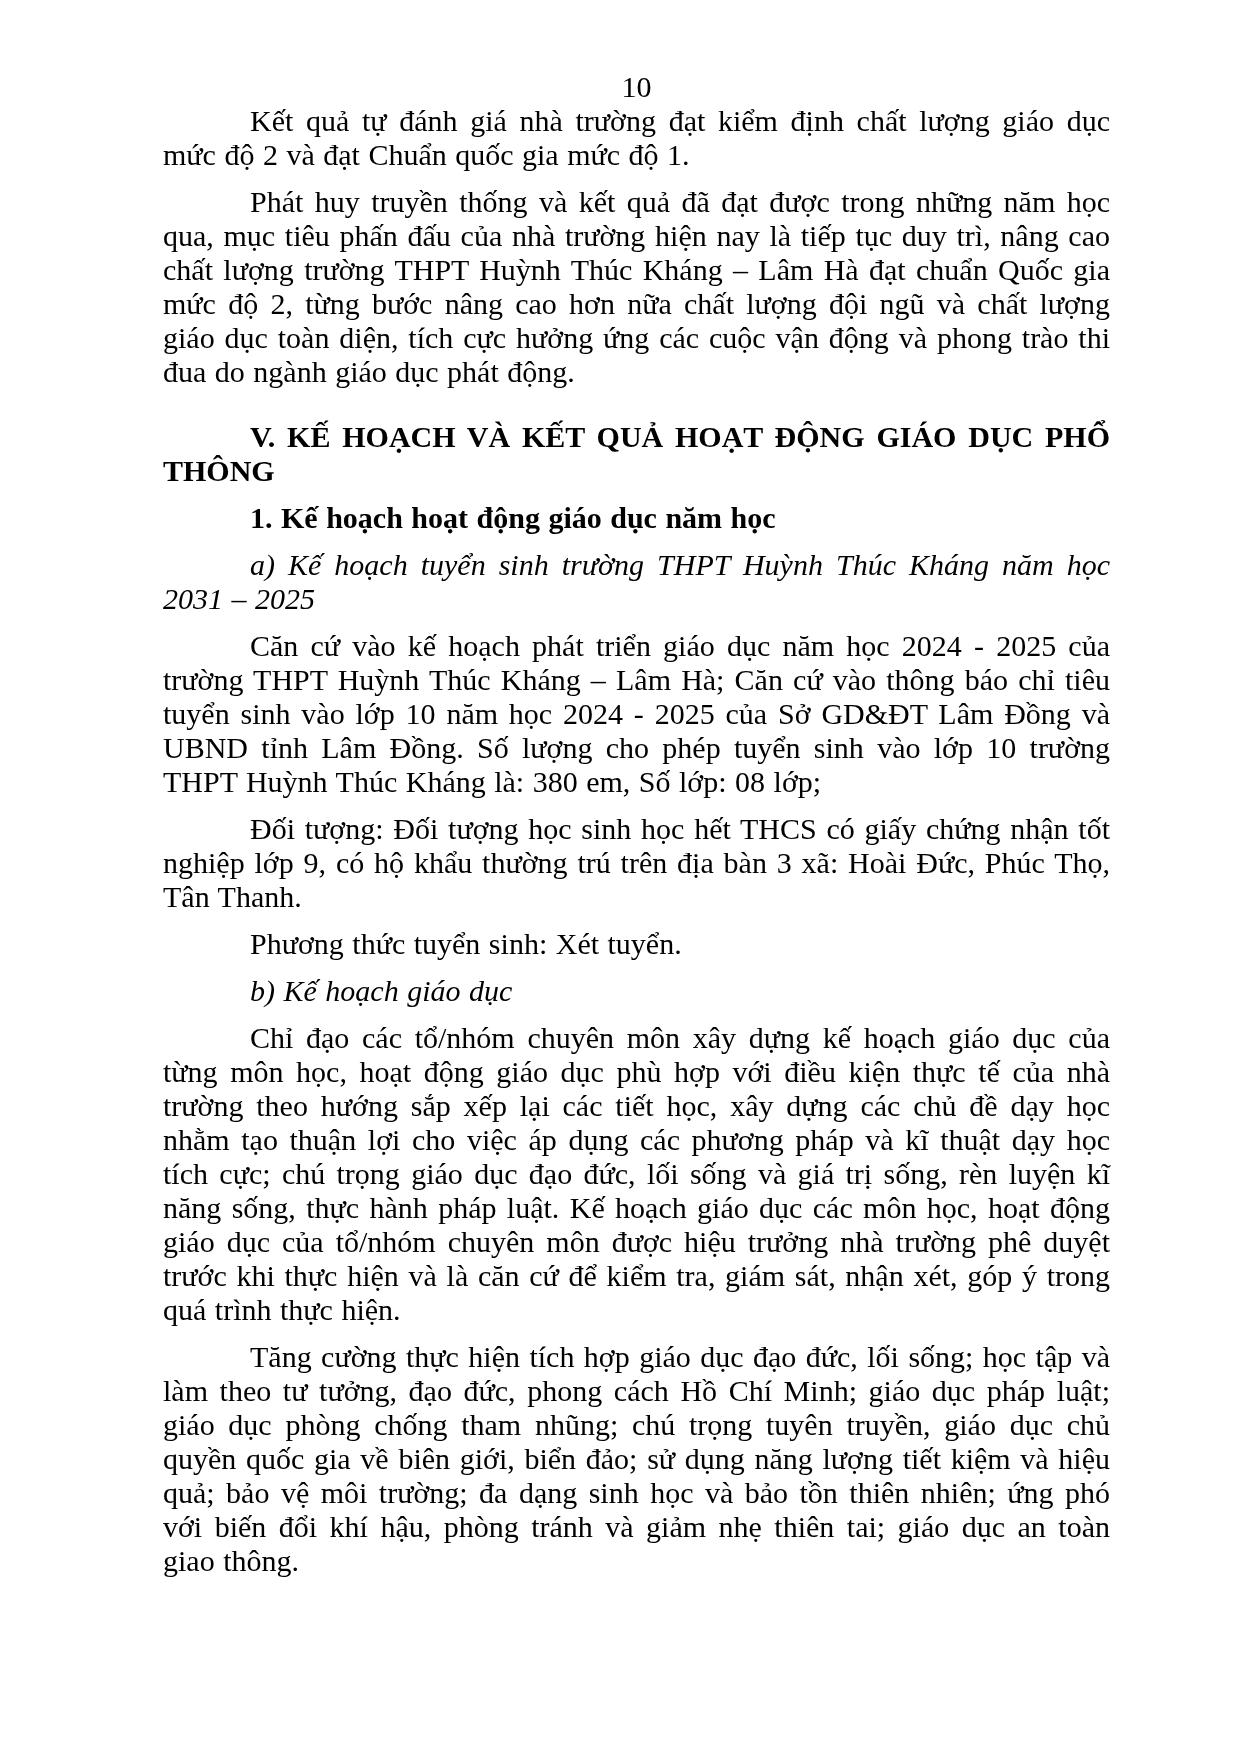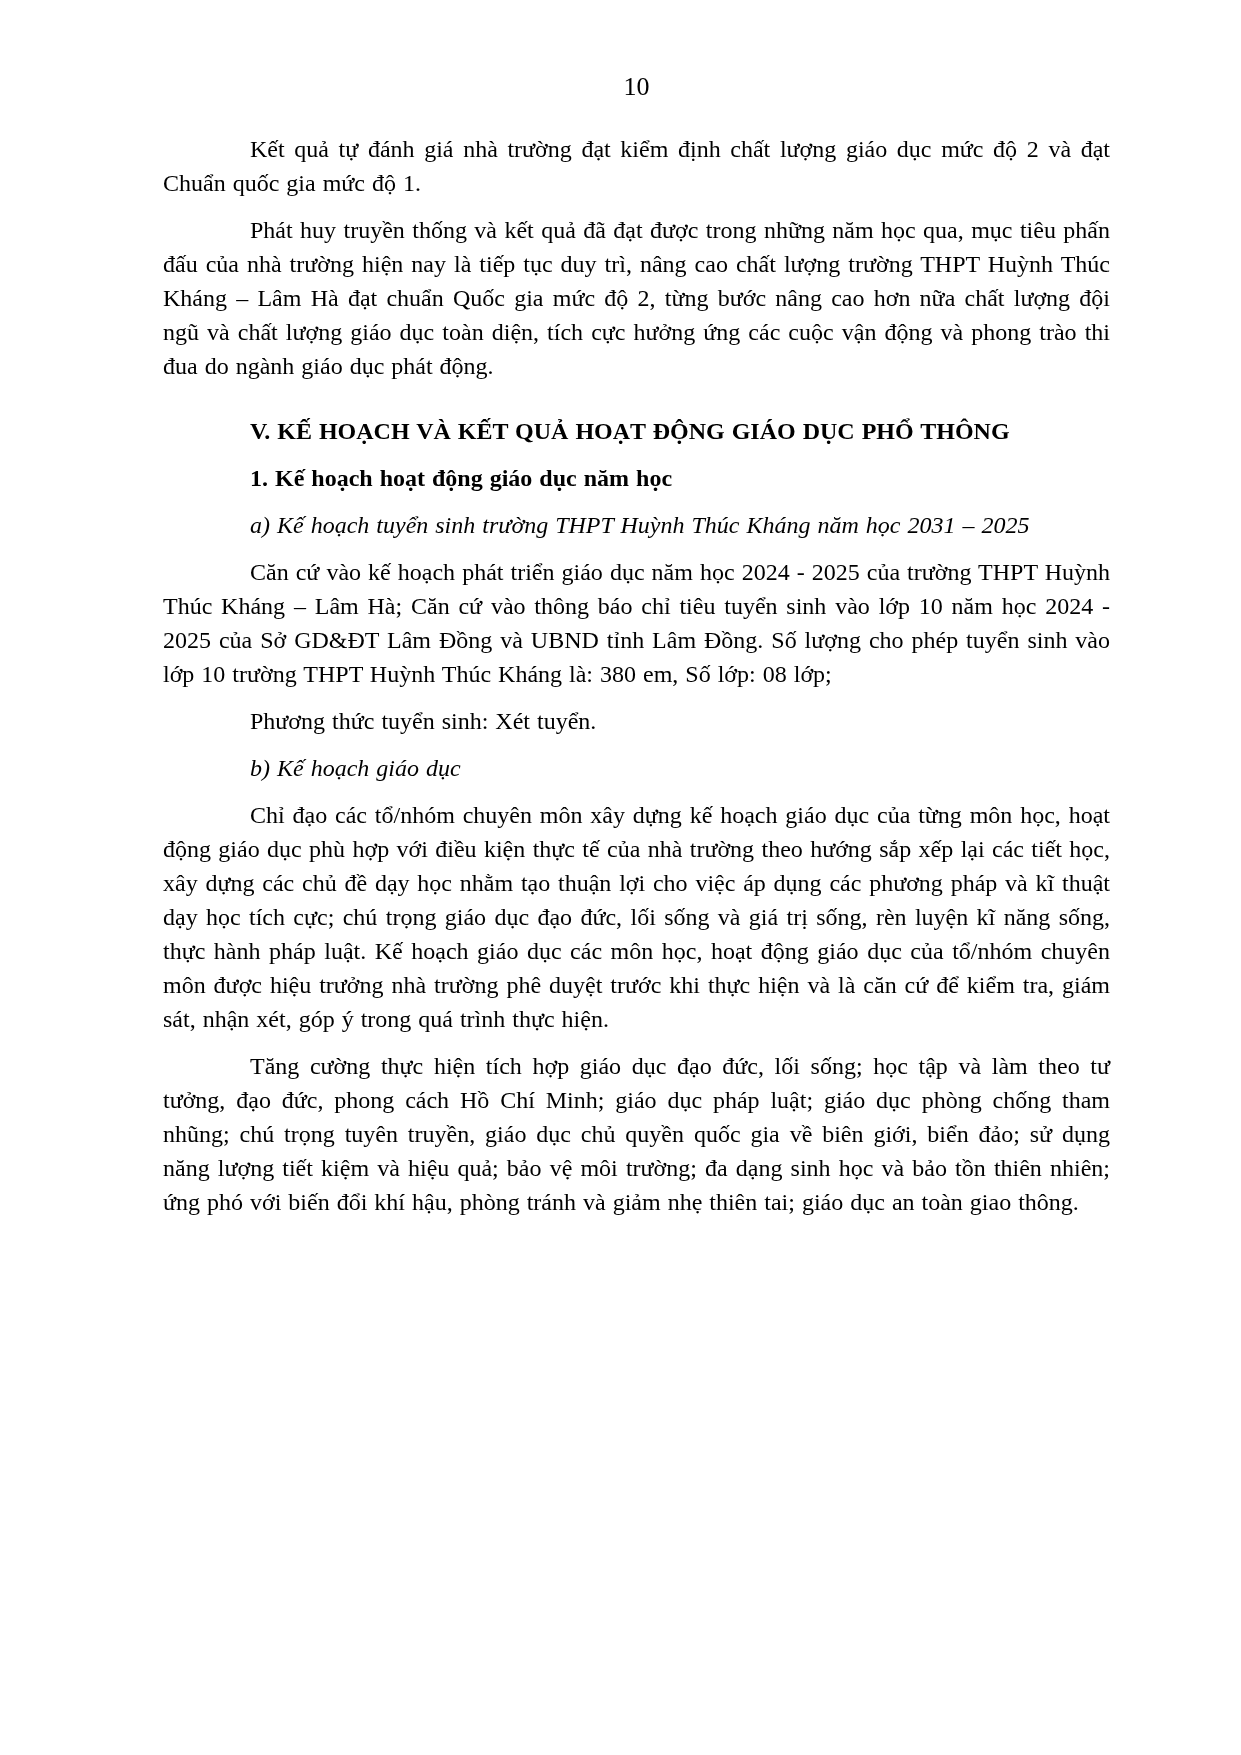--- a/index.html
+++ b/index.html
@@ -11,26 +11,25 @@
     background: #ffffff;
     color: #000000;
     font-family: "Liberation Serif", "DejaVu Serif", serif;
     overflow: hidden;
   }
   .content {
     padding: 70px 131px 0 163px; 
   }
   .page-number {
     text-align: center;
-    font-size: 26px;
+    font-size: 30px;
     line-height: 34px;
-    margin-bottom: 28px;
   }
   .block {
-    font-size: 24px;
+    font-size: 30px;
     line-height: 34px;
     text-align: justify;
     text-indent: 87px;
     margin-top: 13px;
     word-spacing: 1px;
   }
   .block.first { margin-top: 0; }
   .block.bold { font-weight: 700; }
   .block.italic { font-style: italic; }
   .block.heading { margin-top: 31px; }
@@ -48,20 +47,21 @@
     <p class="block">Phát huy truyền thống và kết quả đã đạt được trong những năm học qua, mục tiêu phấn đấu của nhà trường hiện nay là tiếp tục duy trì, nâng cao chất lượng trường THPT Huỳnh Thúc Kháng – Lâm Hà đạt chuẩn Quốc gia mức độ 2, từng bước nâng cao hơn nữa chất lượng đội ngũ và chất lượng giáo dục toàn diện, tích cực hưởng ứng các cuộc vận động và phong trào thi đua do ngành giáo dục phát động.</p>
 
     <p class="block bold heading">V. KẾ HOẠCH VÀ KẾT QUẢ HOẠT ĐỘNG GIÁO DỤC PHỔ THÔNG</p>
 
     <p class="block bold">1. Kế hoạch hoạt động giáo dục năm học</p>
 
     <p class="block italic">a) Kế hoạch tuyển sinh trường THPT Huỳnh Thúc Kháng năm học 2031 – 2025</p>
 
     <p class="block">Căn cứ vào kế hoạch phát triển giáo dục năm học 2024 - 2025 của trường THPT Huỳnh Thúc Kháng – Lâm Hà;  Căn cứ vào thông báo chỉ tiêu tuyển sinh vào lớp 10 năm học 2024 - 2025 của Sở GD&amp;ĐT Lâm Đồng và UBND tỉnh Lâm Đồng. Số lượng cho phép tuyển sinh vào lớp 10 trường THPT Huỳnh Thúc Kháng là: 380 em, Số lớp: 08 lớp;</p>
 
+    <p class="block">Đối tượng: Đối tượng học sinh học hết THCS có giấy chứng nhận tốt nghiệp lớp 9, có hộ khẩu thường trú trên địa bàn 3 xã: Hoài Đức, Phúc Thọ, Tân Thanh.</p>
 
     <p class="block">Phương thức tuyển sinh: Xét tuyển.</p>
 
     <p class="block italic">b) Kế hoạch giáo dục</p>
 
 
     <p class="block">Chỉ đạo các tổ/nhóm chuyên môn xây dựng kế hoạch giáo dục của từng môn học, hoạt động giáo dục phù hợp với điều kiện thực tế của nhà trường theo hướng sắp xếp lại các tiết học, xây dựng các chủ đề dạy học nhằm tạo thuận lợi cho việc áp dụng các phương pháp và kĩ thuật dạy học tích cực; chú trọng giáo dục đạo đức, lối sống và giá trị sống, rèn luyện kĩ năng sống, thực hành pháp luật. Kế hoạch giáo dục các môn học, hoạt động giáo dục của tổ/nhóm chuyên môn được hiệu trưởng nhà trường phê duyệt trước khi thực hiện và là căn cứ để kiểm tra, giám sát, nhận xét, góp ý trong quá trình thực hiện.</p>
 
     <p class="block">Tăng cường thực hiện tích hợp giáo dục đạo đức, lối sống; học tập và làm theo tư tưởng, đạo đức, phong cách Hồ Chí Minh; giáo dục pháp luật; giáo dục phòng chống tham nhũng; chú trọng tuyên truyền, giáo dục chủ quyền quốc gia về biên giới, biển đảo; sử dụng năng lượng tiết kiệm và hiệu quả; bảo vệ môi trường; đa dạng sinh học và bảo tồn thiên nhiên; ứng phó với biến đổi khí hậu, phòng tránh và giảm nhẹ thiên tai; giáo dục an toàn giao thông.</p>
 

